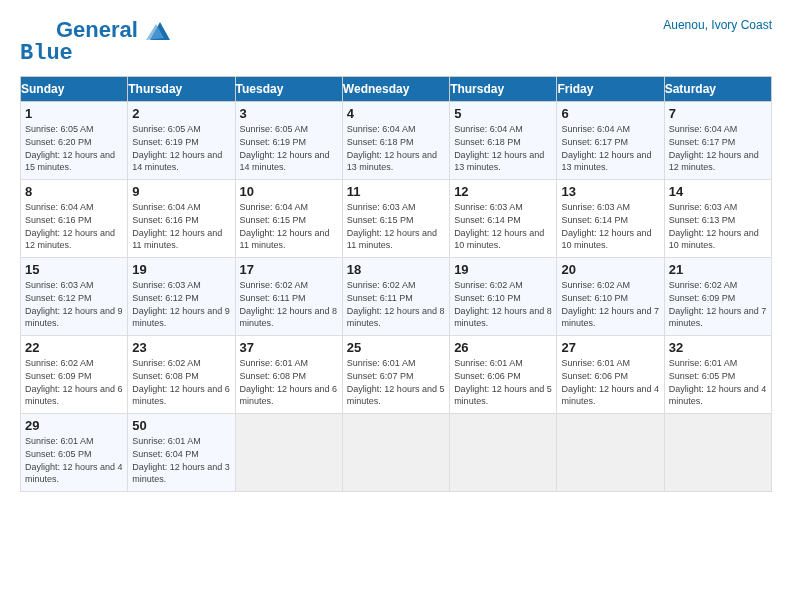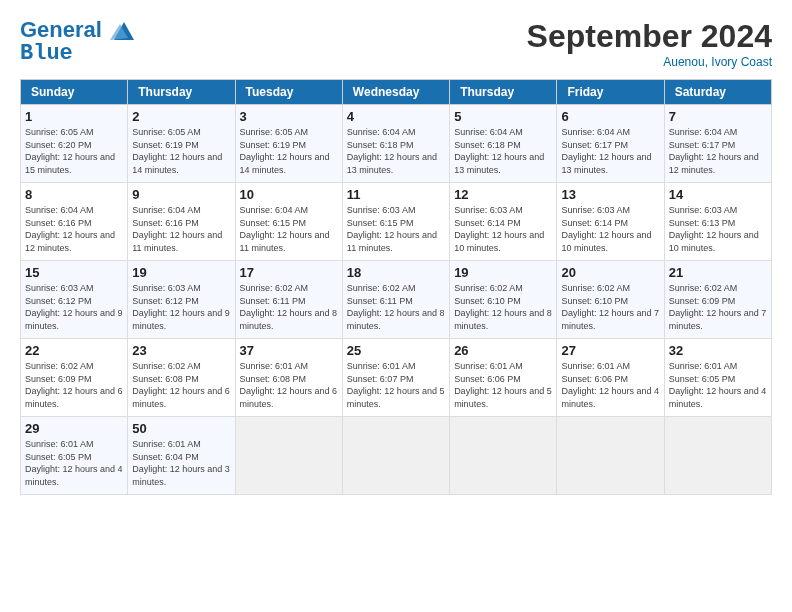--- a/index.html
+++ b/index.html
@@ -39,21 +39,21 @@
     table {
       width: 100%;
       border-collapse: collapse;
       table-layout: fixed;
     }
     thead tr th {
       background-color: #1a6faf;
       color: #fff;
       font-size: 12px;
       font-weight: bold;
-      padding: 5px 10px;
+      padding: 5px 0;
       text-align: left;
       border: 1px solid #ccc;
     }
     tbody tr td {
       vertical-align: top;
       font-size: 9.5px;
       color: #333;
       padding: 4px 4px 4px 4px;
       border: 1px solid #ddd;
       height: 78px;
@@ -80,33 +80,32 @@
     }
   </style>
 </head>
 <body>
 
 <div class="container">
   <div class="header">
     <div class="logo">
       <div>
         <div style="display:flex;align-items:center;">
-          <div style="font-size:22px;font-weight:bold;color:#333;line-height:1.1;">
+          <div style="font-size:22px;font-weight:bold;color:#333;line-height:1.1;margin-left:36px;">
             <span style="color:#1a6faf;">General</span>
             <svg style="display:inline;vertical-align:middle;margin-left:2px;" width="28" height="22" viewBox="0 0 28 22">
               <polygon points="4,20 14,2 24,20" fill="#1a6faf"></polygon>
               <polygon points="0,20 10,4 18,18" fill="#5ba3d9" opacity="0.7"></polygon>
             </svg>
           </div>
         </div>
         <div style="font-size:22px;font-weight:bold;color:#1a6faf;line-height:1.1;font-family:Liberation Mono, monospace;">Blue</div>
       </div>
     </div>
     <div class="title-area">
-      <div class="month-title">September 2024</div>
       <div class="location">Auenou, Ivory Coast</div>
     </div>
   </div>
 
   <table>
     <thead>
       <tr id="header-row">
           <th>Sunday</th>
           <th>Thursday</th>
           <th>Tuesday</th>

